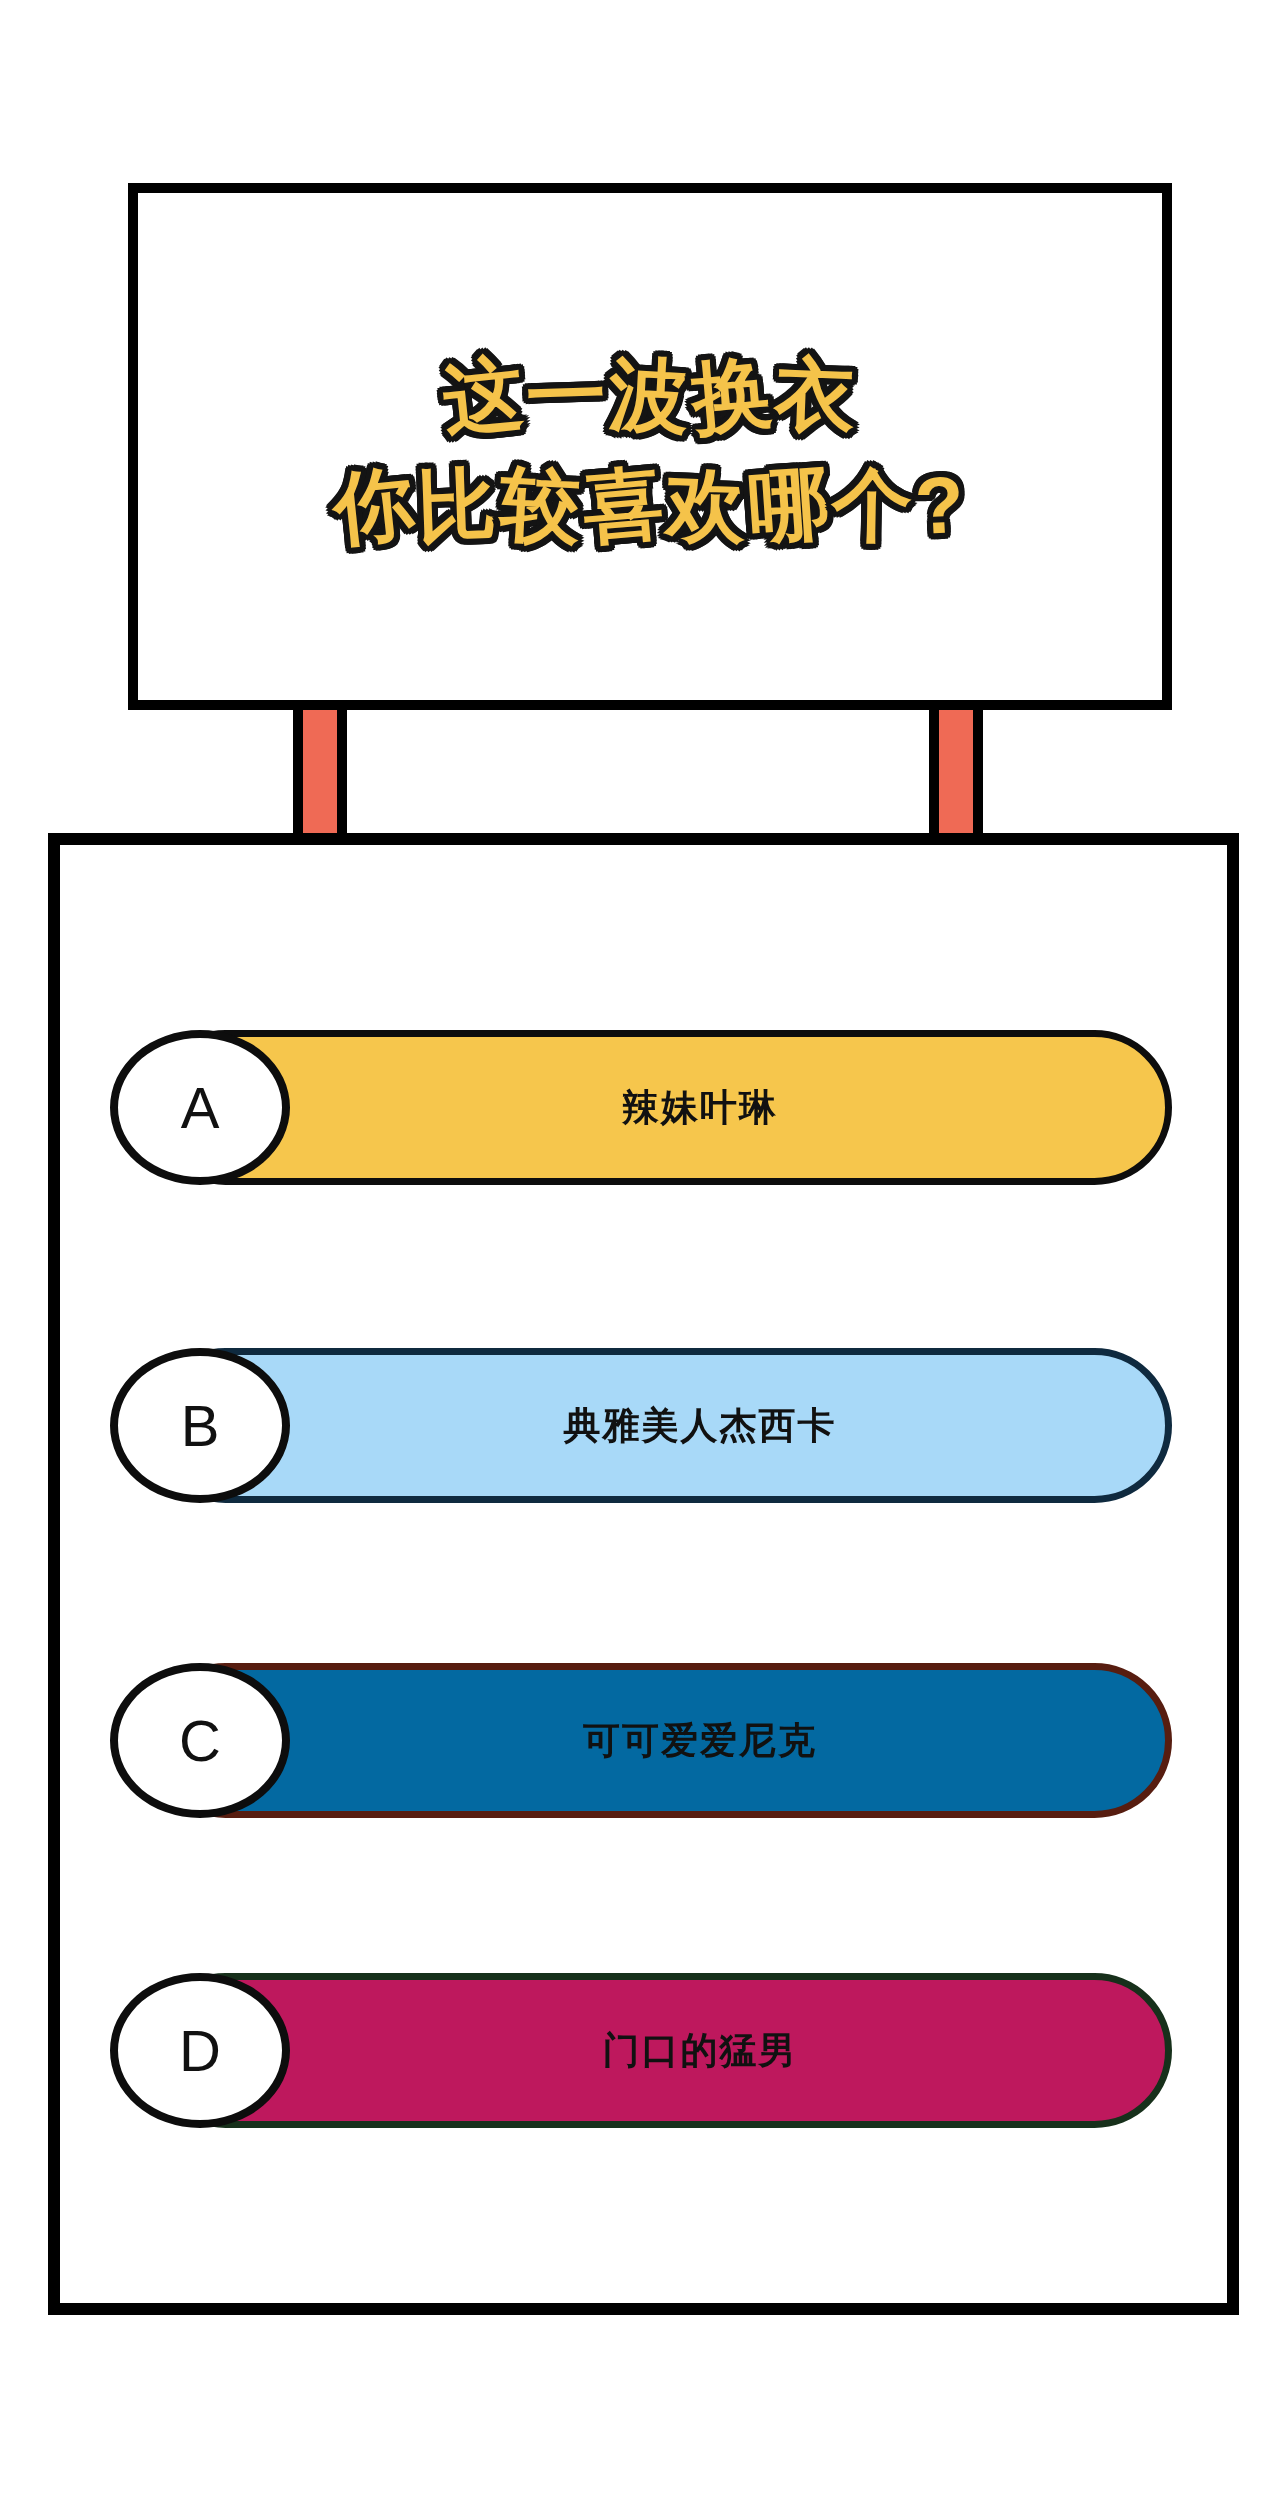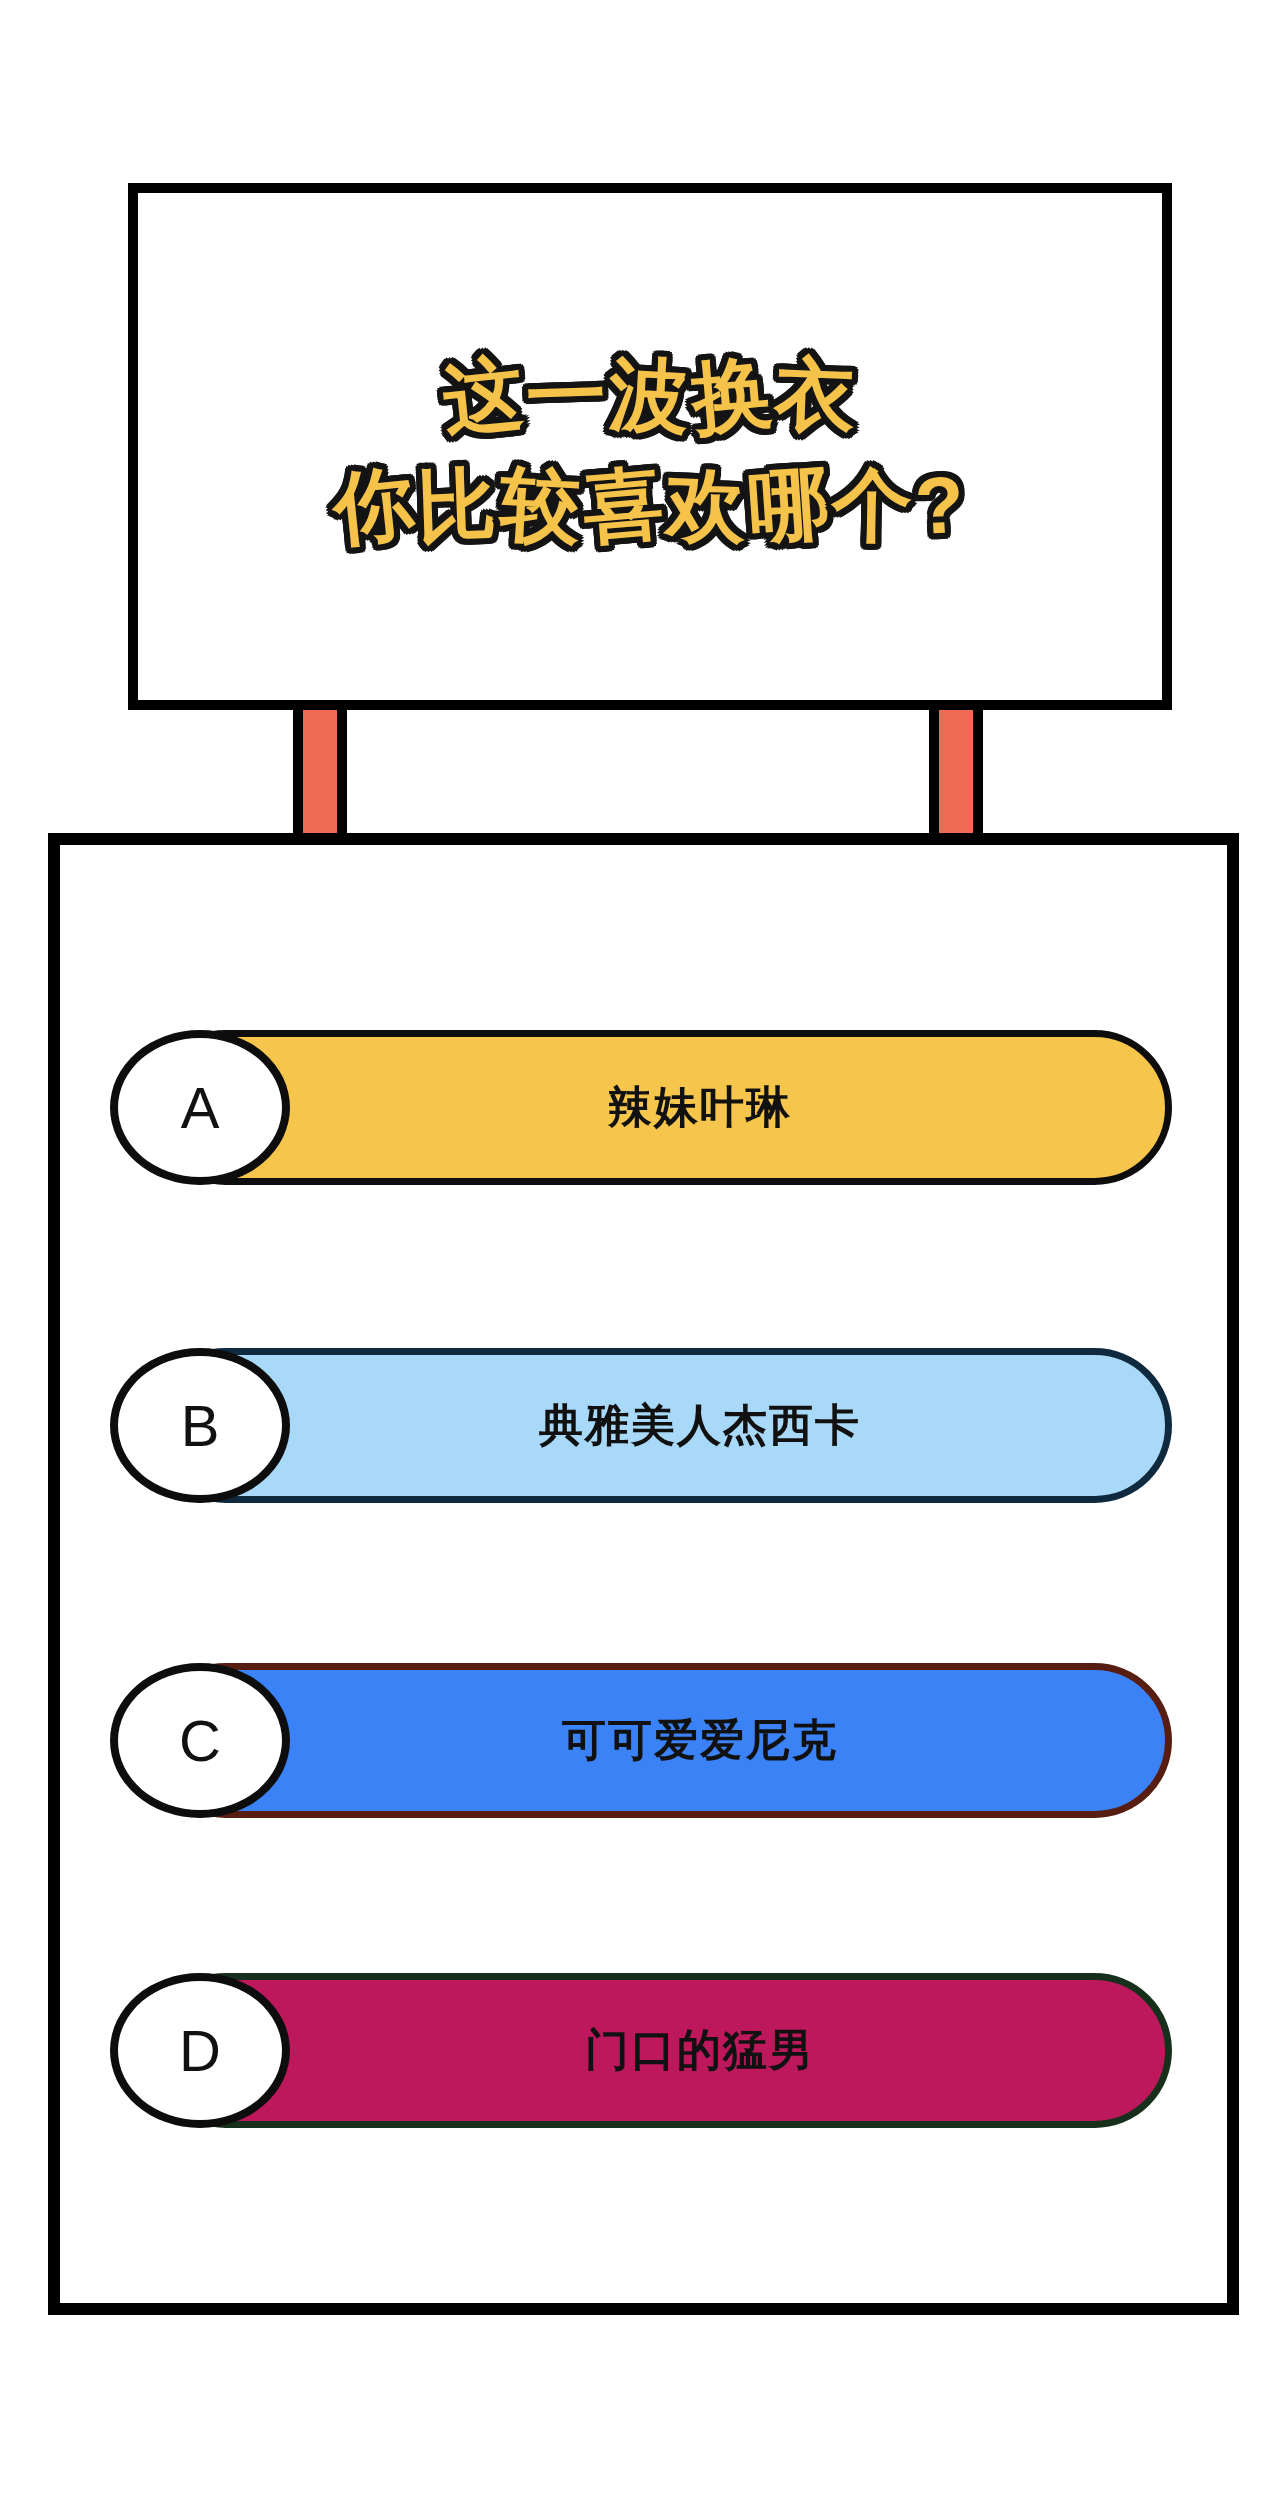--- a/index.html
+++ b/index.html
@@ -89,21 +89,21 @@
     bottom: 0;
     border-radius: 80px;
     border: 7px solid #0d0d0d;
     display: flex;
     align-items: center;
     justify-content: center;
   }
   .pill-label {
     position: relative;
     left: 40px;
-    font-size: 44px;
+    font-size: 37px;
     font-weight: 600;
     color: #111111;
     letter-spacing: 2px;
     white-space: nowrap;
   }
 
   .badge {
     position: absolute;
     left: 0;
     top: 0;
@@ -150,21 +150,21 @@
     <div class="option-row row-b">
       <div class="pill" style="background-color: rgb(168, 217, 248); border-color: rgb(15, 42, 63);">
         <span class="pill-label">典雅美人杰西卡</span>
       </div>
       <div class="badge">
         <span class="badge-letter">B</span>
       </div>
     </div>
 
     <div class="option-row row-c">
-      <div class="pill" style="background-color: #3b82f6; border-color: rgb(87, 29, 16);">
+      <div class="pill" style="background-color: #0369a1; border-color: rgb(87, 29, 16);">
         <span class="pill-label">可可爱爱尼克</span>
       </div>
       <div class="badge">
         <span class="badge-letter">C</span>
       </div>
     </div>
 
     <div class="option-row row-d">
       <div class="pill" style="background-color: #be185d; border-color: rgb(23, 48, 27);">
         <span class="pill-label">门口的猛男</span>

